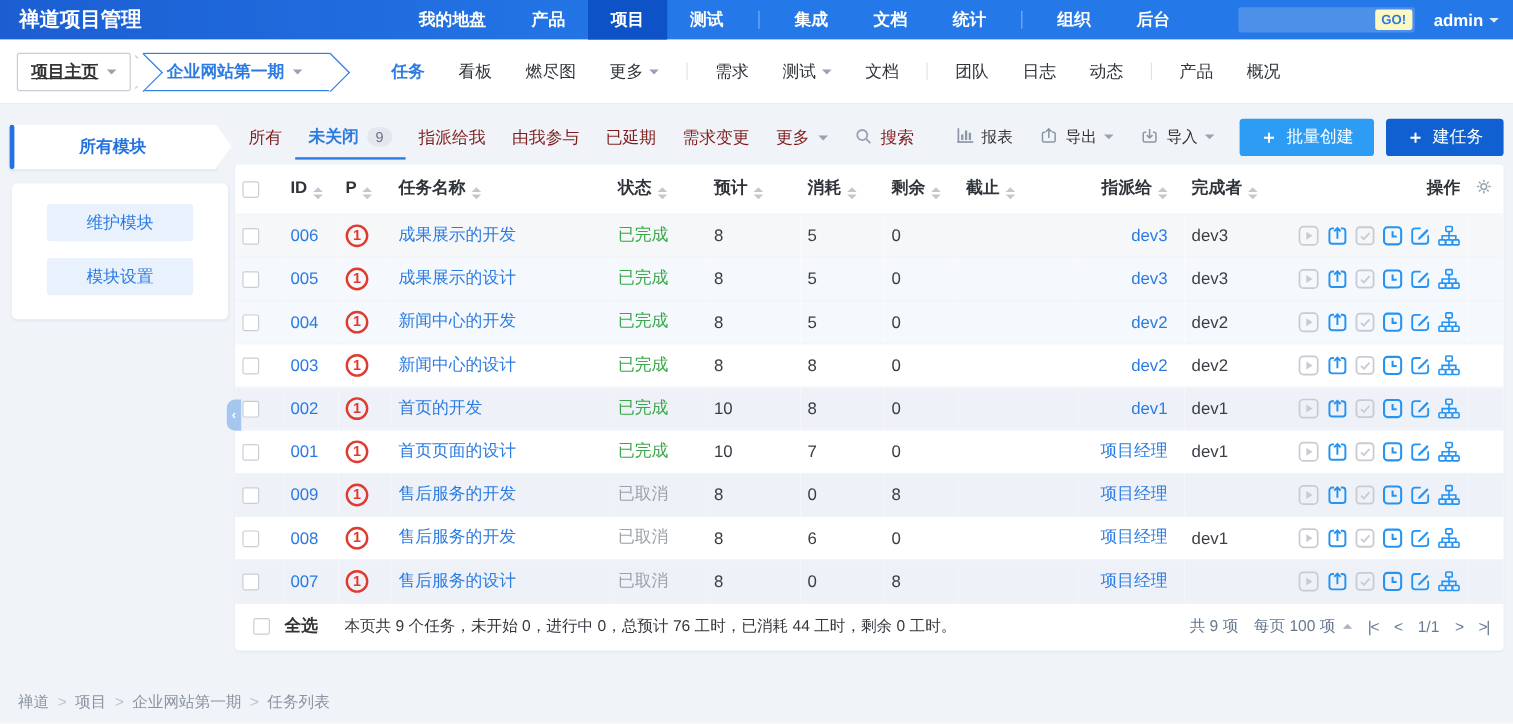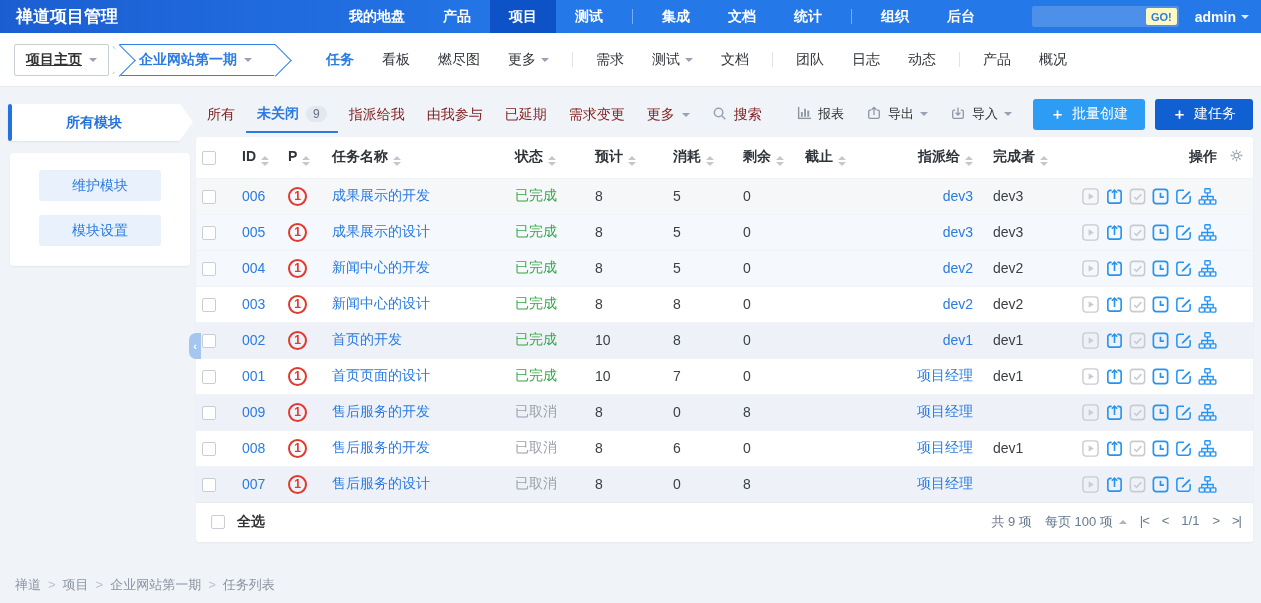--- a/index.html
+++ b/index.html
@@ -79,21 +79,21 @@
   .status-cancel { color:#9ba1ab; }
   .actions-cell { display:flex; align-items:center; gap:4px; height:35px; justify-content:center; }
   .icon-btn { width:21px; height:21px; display:inline-flex; align-items:center; justify-content:center; cursor:pointer; }
   .icon-blue { color:#2493f2; }
   .icon-gray { color:#c8ccd2; cursor:default; }
   .gear-icon { color:#9aa3b0; cursor:pointer; display:inline-flex; }
   
   .table-footer { display:flex; align-items:center; height:40px; border-top:1px solid #e8ebf0; padding:0 12px 0 15px; font-size:13px; }
   .select-all-label { font-weight:bold; margin:0 22px 0 12px; font-size:14px; }
   .summary { color:#33373d; }
-  .pager { margin-left:auto; display:flex; gap:13px; color:#68798e; }
+  .pager { margin-left:auto; display:flex; align-items:center; gap:13px; color:#68798e; }
   .pager .pg-nav { cursor:pointer; letter-spacing:-1px; }
   .per-page { display:flex; align-items:center; gap:6px; cursor:pointer; }
   .caret-up { width:0; height:0; border-left:4px solid transparent; border-right:4px solid transparent; border-bottom:4px solid #aab3c0; }
   
   .page-footer { position:absolute; left:0; right:0; bottom:0; height:37px; display:flex; align-items:center; padding:0 15px; font-size:13px; color:#8b94a3; }
   .fcrumb { display:flex; align-items:center; gap:7px; }
   .fcrumb .sep { color:#bcc3cd; }
   .fcrumb .crumb-link { cursor:pointer; }
   .footer-right { margin-left:auto; display:flex; align-items:center; gap:7px; }
   .designed { color:#b9c0ca; }
@@ -850,20 +850,21 @@
                   </span>
                 </div>
               </td>
               <td></td>
             </tr>
           </tbody>
       </table>
       <div class="table-footer">
         <span class="checkbox"></span>
         <span class="select-all-label">全选</span>
+        <span class="summary">本页共 9 个任务，未开始 0，进行中 0，总预计 76 工时，已消耗 44 工时，剩余 0 工时。</span>
         <div class="pager">
           <span>共 9 项</span>
           <span class="per-page">
             <span>每页 100 项</span>
             <span class="caret-up"></span>
           </span>
           <span class="pg-nav">|&lt;</span>
           <span class="pg-nav">&lt;</span>
           <span>1/1</span>
           <span class="pg-nav">&gt;</span>

